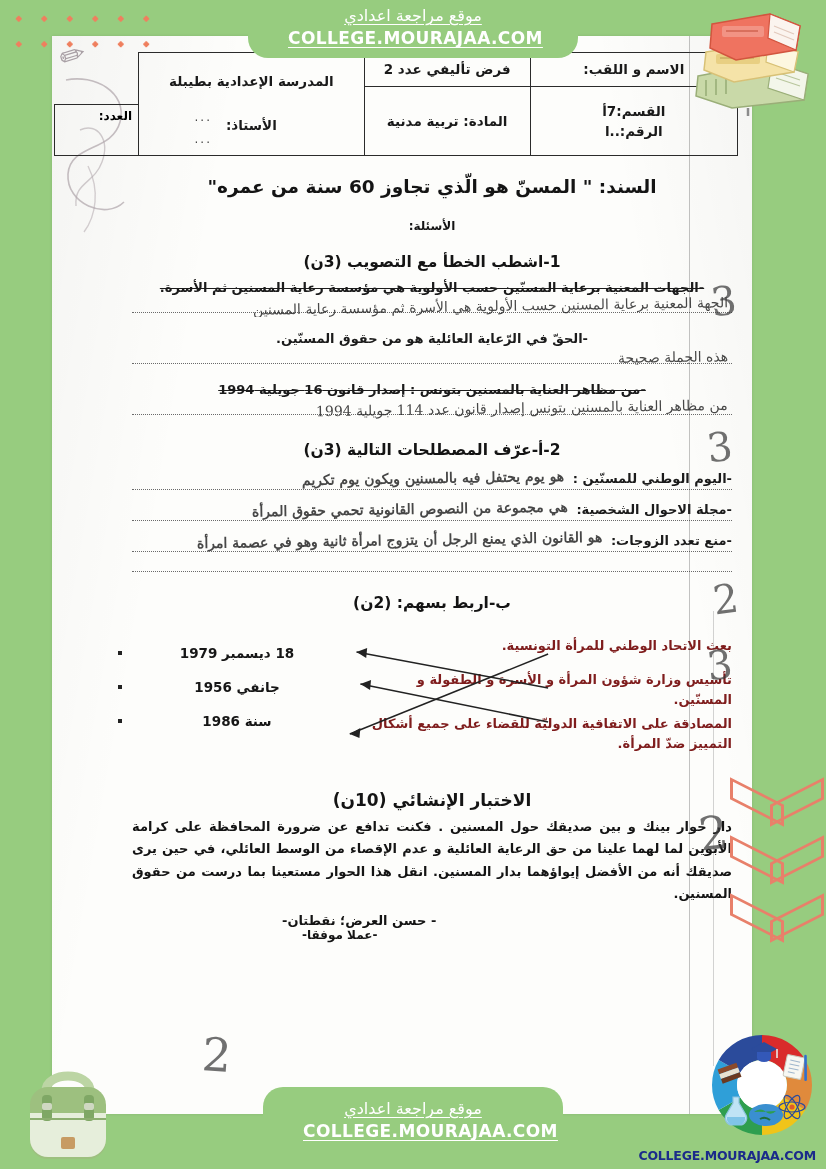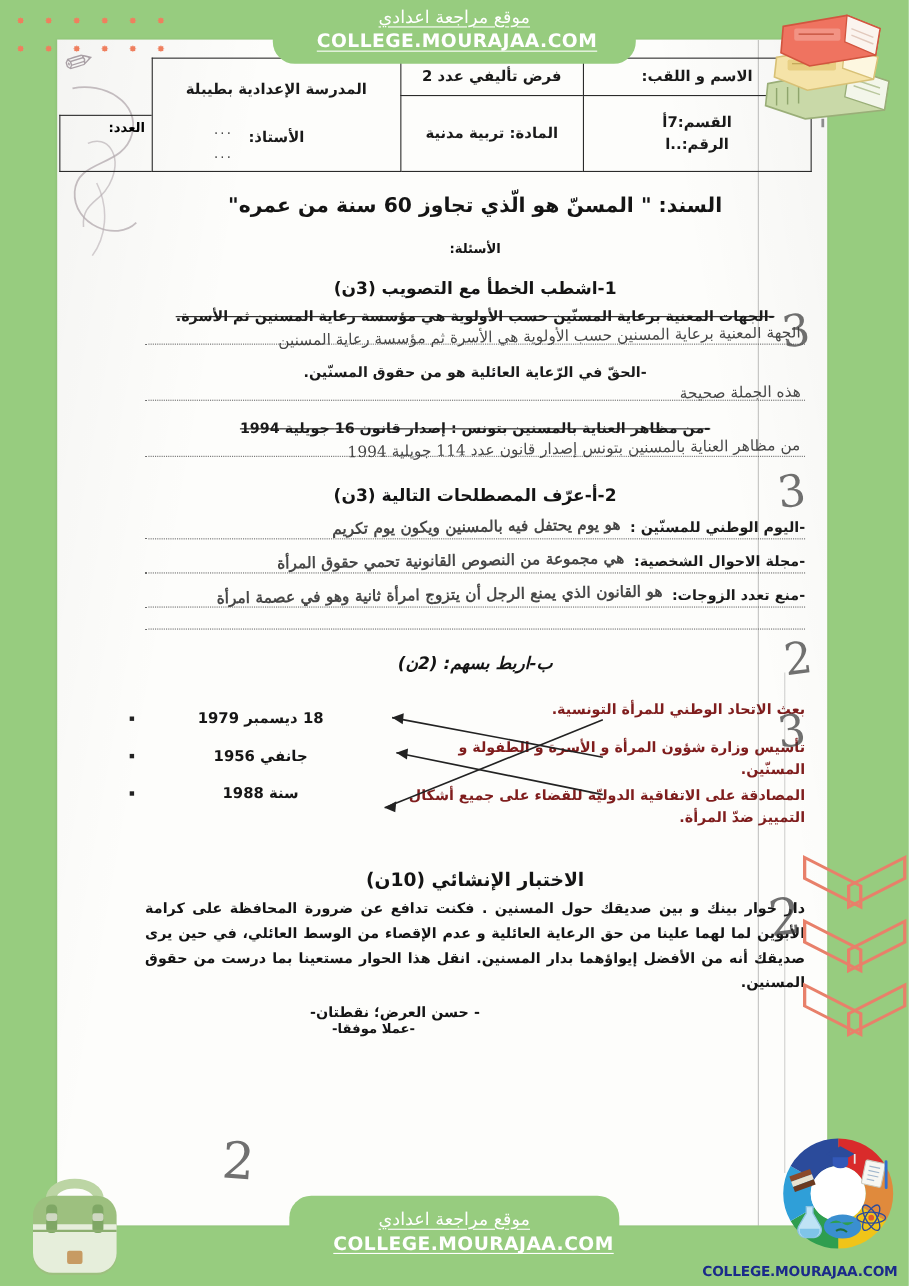--- a/index.html
+++ b/index.html
@@ -314,21 +314,21 @@
 
     <div class="def-row">
       <span class="lbl">-منع تعدد الزوجات:</span>
       <span class="hw">هو القانون الذي يمنع الرجل أن يتزوج امرأة ثانية وهو في عصمة امرأة</span>
       <div class="dotted" style="position:absolute; right:0; left:0; bottom:0; border-bottom:1.5px dotted #6a6a6a;"></div>
     </div>
     <div class="answer-line" style="margin-top:4px;">
       <div class="dotted"></div>
     </div>
 
-    <div class="q-title" style="text-align:center; margin-top:18px;font-style:italic;">ب-اربط بسهم: (2ن)</div>
+    <div class="q-title" style="text-align:center; margin-top:18px;">ب-اربط بسهم: (2ن)</div>
 
     <div class="match-wrap">
       <svg class="match-svg" viewBox="0 0 620 150" preserveAspectRatio="none">
 
         <path d="M430 26 L 225 106" stroke="#222" stroke-width="1.5" fill="none"></path>
         <polygon points="225,106 236,100 235,110" fill="#222"></polygon>
 
         <path d="M430 60 L 232 24" stroke="#222" stroke-width="1.5" fill="none"></path>
         <polygon points="232,24 243,20 242,30" fill="#222"></polygon>
 
@@ -346,21 +346,21 @@
           <div class="date-item">
             <span class="node"></span>
             <span>18 ديسمبر 1979</span>
           </div>
           <div class="date-item">
             <span class="node"></span>
             <span>جانفي 1956</span>
           </div>
           <div class="date-item">
             <span class="node"></span>
-            <span>سنة 1988</span>
+            <span>سنة 1986</span>
           </div>
         </div>
       </div>
     </div>
 
     <div class="essay-title" style="text-align:center;">الاختبار الإنشائي (10ن)</div>
     <div class="essay-body">دار حوار بينك و بين صديقك حول المسنين . فكنت تدافع عن ضرورة المحافظة على كرامة الأبوين لما لهما علينا من حق الرعاية العائلية و عدم الإقصاء من الوسط العائلي، في حين يرى صديقك أنه من الأفضل إيواؤهما بدار المسنين. انقل هذا الحوار مستعينا بما درست من حقوق المسنين.</div>
     <div class="essay-notes">
       <div>- حسن العرض؛ نقطتان-</div>
       <div class="n2">-عملا موفقا-</div>

